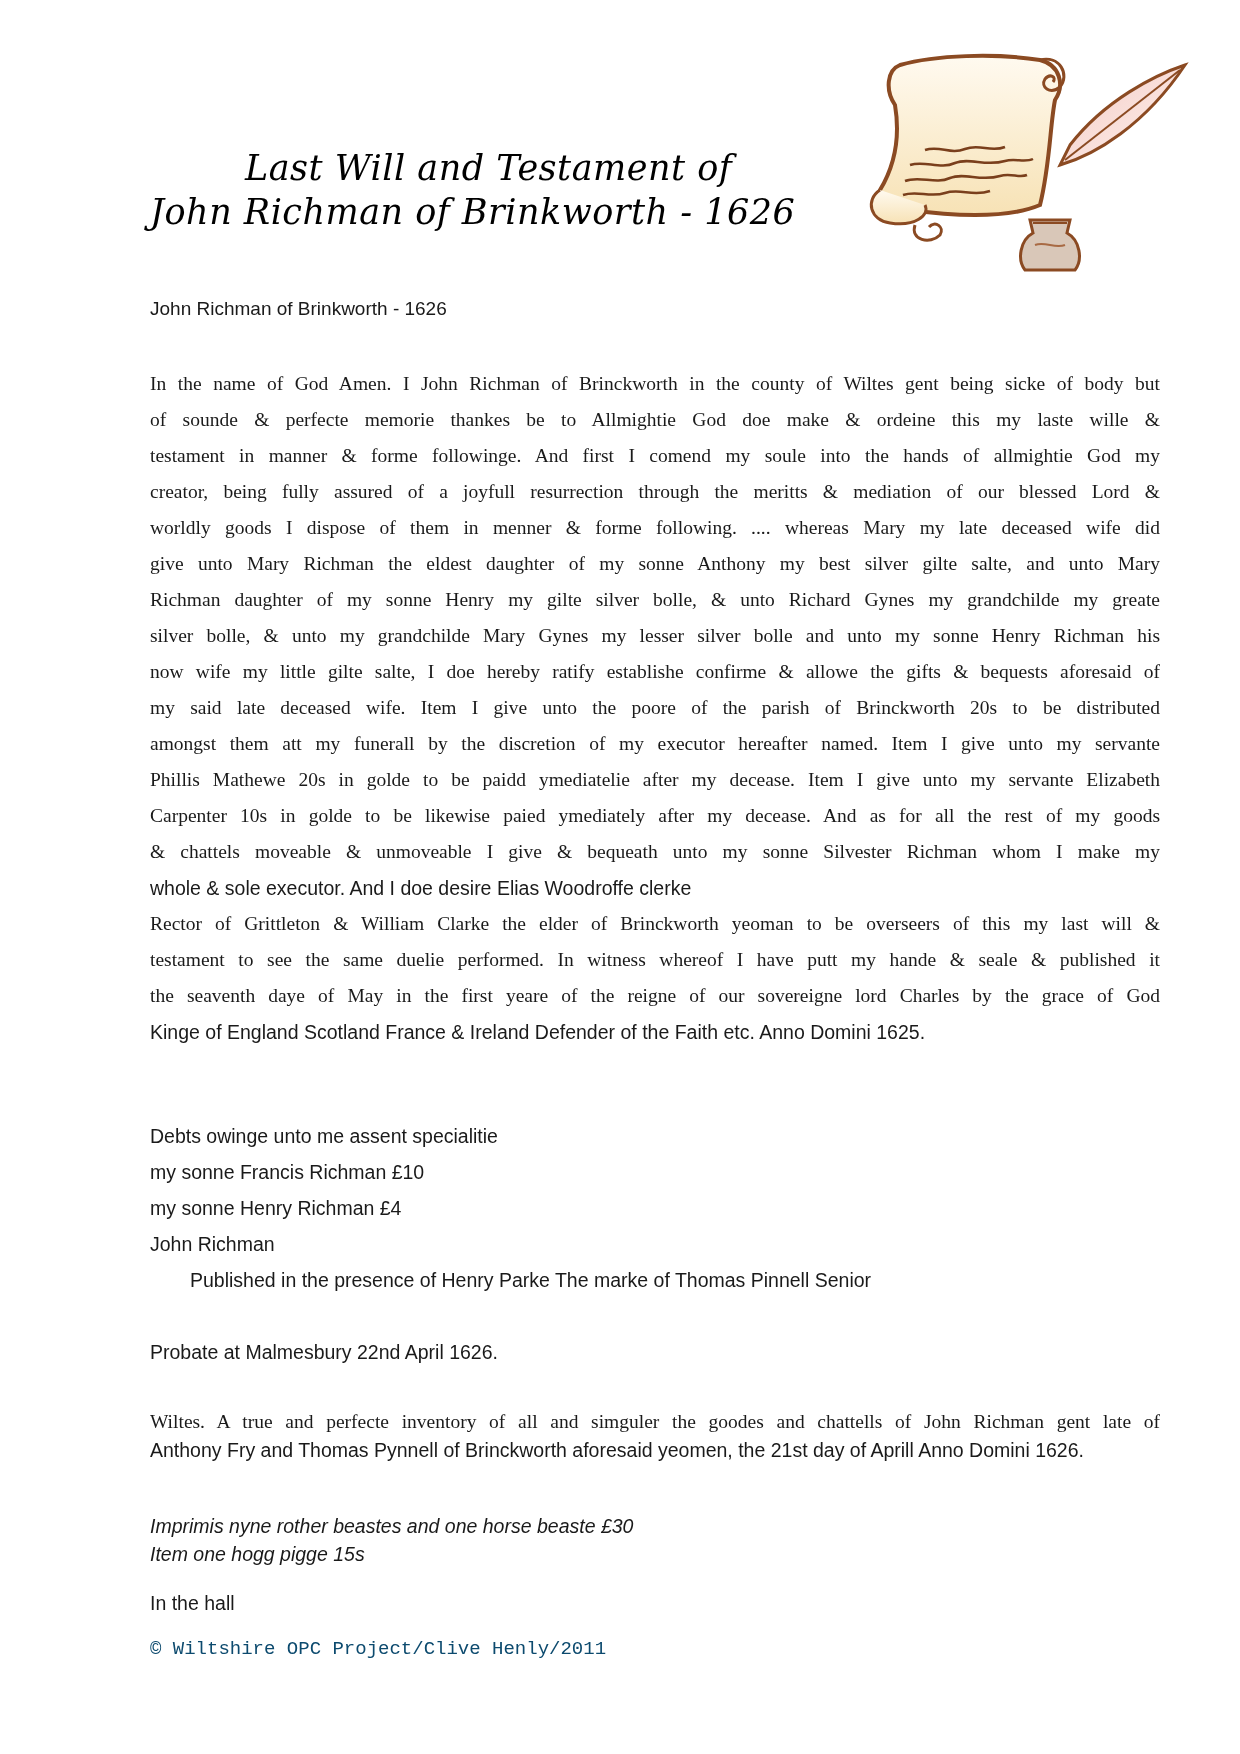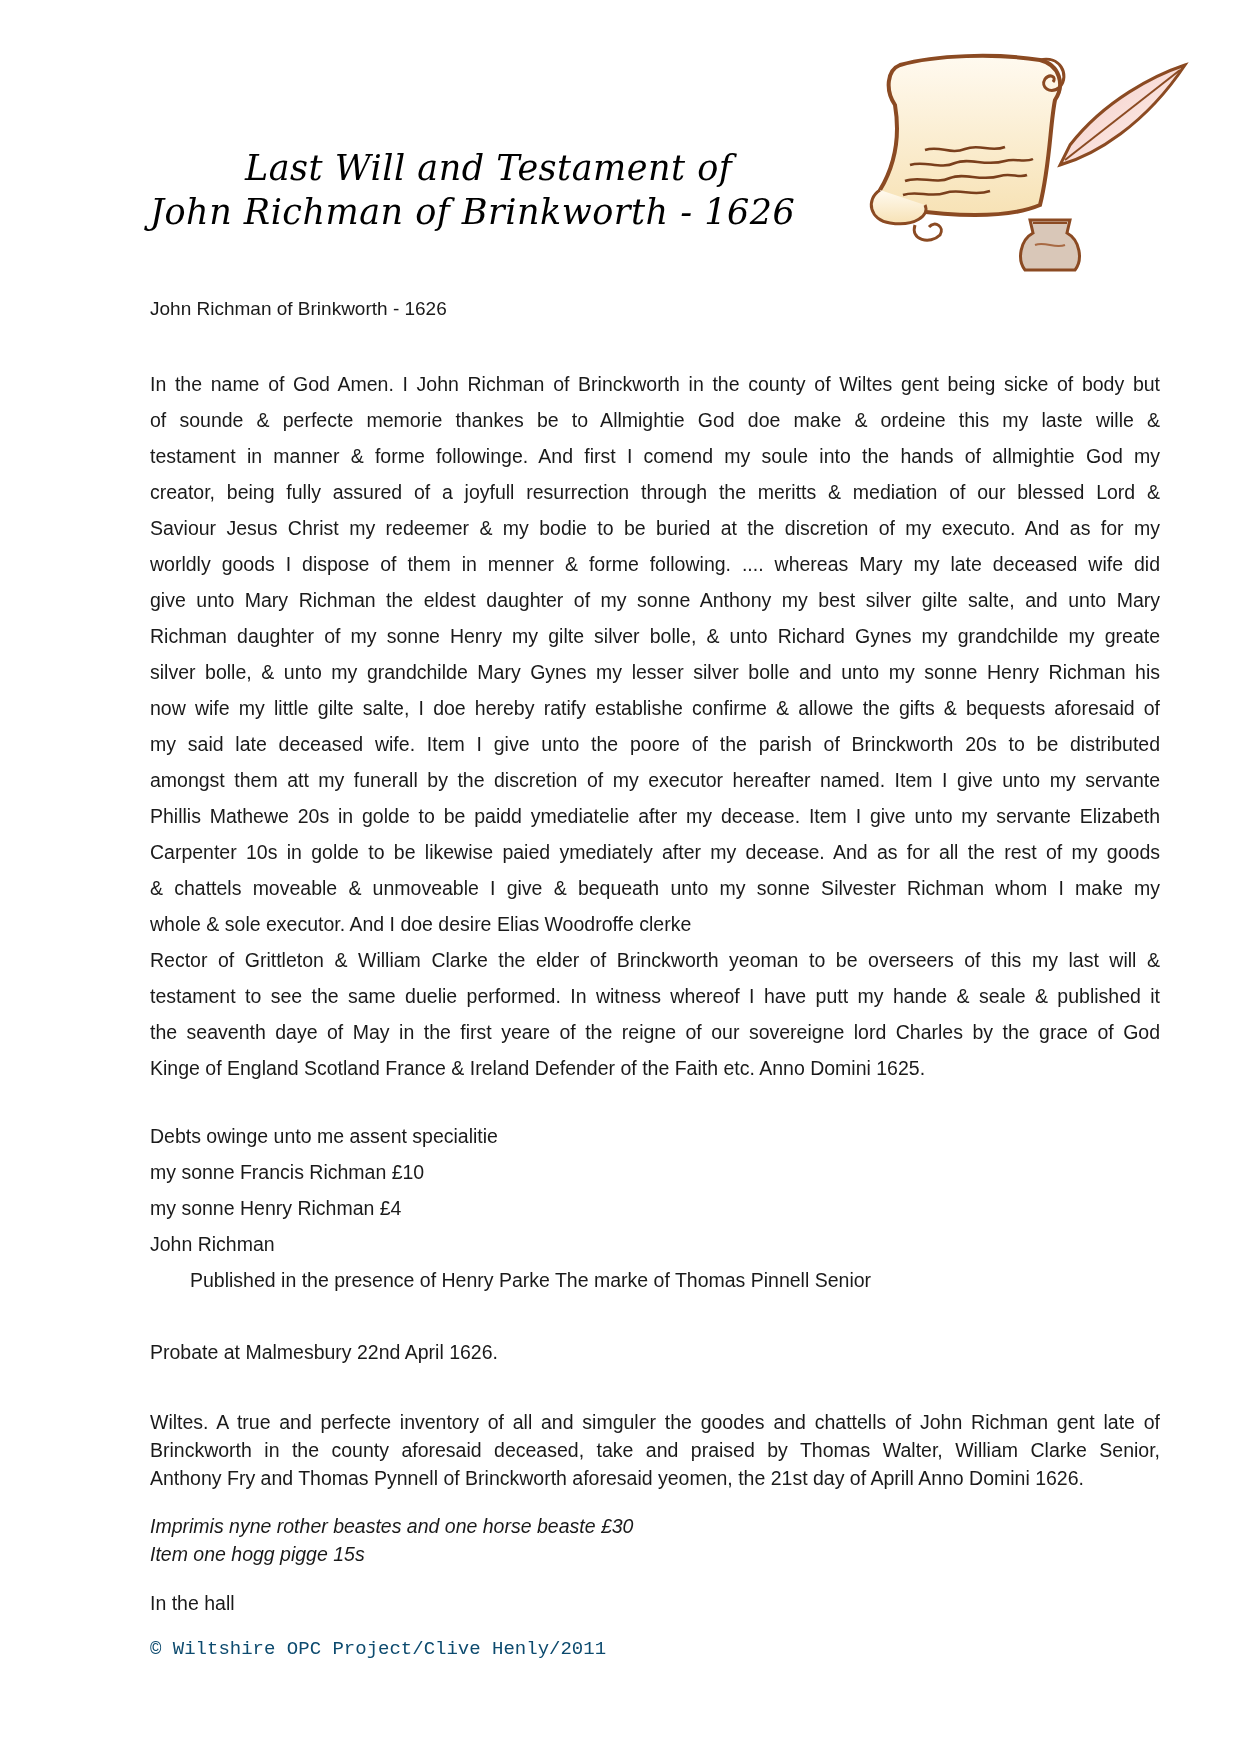--- a/index.html
+++ b/index.html
@@ -6,21 +6,21 @@
   body { width: 1240px; height: 1754px; position: relative; overflow: hidden; font-family: "Liberation Sans", sans-serif; color: #1a1a1a; }
   .title { position: absolute; font-family: "DejaVu Serif", serif; font-style: italic; color: #000000; font-size: 35px; white-space: nowrap; letter-spacing: 0.5px; }
   .title.l1 { left: 245px; top: 148px; }
   .title.l2 { left: 150px; top: 192px; }
   .illustration { position: absolute; left: 855px; top: 45px; width: 370px; height: 230px; }
   .body-text { position: absolute; left: 150px; width: 1010px; font-size: 19px; }
   .subtitle { top: 298px; }
   .para { position: absolute; left: 150px; width: 1010px; font-size: 19.5px; line-height: 36px; text-align: justify; }
   .p1 { top: 366px; }
   .line { display: block; white-space: nowrap; }
-  .lj { text-align-last: justify; text-align: justify; white-space: normal; }
+  .lj { text-align-last: justify; text-align: justify; white-space: normal; font-family: Liberation Serif, serif; }
   .plain { position: absolute; left: 150px; font-size: 19.5px; white-space: nowrap; }
   .inv { position: absolute; left: 150px; width: 1010px; font-size: 19.5px; line-height: 28px; }
   .footer { position: absolute; left: 150px; top: 1638px; font-family: Liberation Mono, monospace; font-size: 19px; color: #0c4a6e; white-space: nowrap; }
 </style>
 </head>
 <body>
 
 <div class="title l1">Last Will and Testament of</div>
 <div class="title l2">John Richman of Brinkworth - 1626</div>
 
@@ -56,21 +56,20 @@
   </g>
 </svg>
 
 <div class="body-text subtitle" style="position:absolute;">John Richman of Brinkworth - 1626</div>
 
 <div class="para p1" id="will-text">
     <span class="line lj">In the name of God Amen. I John Richman of Brinckworth in the county of Wiltes gent being sicke of body but</span>
     <span class="line lj">of sounde &amp; perfecte memorie thankes be to Allmightie God doe make &amp; ordeine this my laste wille &amp;</span>
     <span class="line lj">testament in manner &amp; forme followinge. And first I comend my soule into the hands of allmightie God my</span>
     <span class="line lj">creator, being fully assured of a joyfull resurrection through the meritts &amp; mediation of our blessed Lord &amp;</span>
-    <span class="line lj">Saviour Jesus Christ my redeemer &amp; my bodie to be buried at the discretion of my executo. And as for my</span>
     <span class="line lj">worldly goods I dispose of them in menner &amp; forme following. .... whereas Mary my late deceased wife did</span>
     <span class="line lj">give unto Mary Richman the eldest daughter of my sonne Anthony my best silver gilte salte, and unto Mary</span>
     <span class="line lj">Richman daughter of my sonne Henry my gilte silver bolle, &amp; unto Richard Gynes my grandchilde my greate</span>
     <span class="line lj">silver bolle, &amp; unto my grandchilde Mary Gynes my lesser silver bolle and unto my sonne Henry Richman his</span>
     <span class="line lj">now wife my little gilte salte, I doe hereby ratify establishe confirme &amp; allowe the gifts &amp; bequests aforesaid of</span>
     <span class="line lj">my said late deceased wife. Item I give unto the poore of the parish of Brinckworth 20s to be distributed</span>
     <span class="line lj">amongst them att my funerall by the discretion of my executor hereafter named. Item I give unto my servante</span>
     <span class="line lj">Phillis Mathewe 20s in golde to be paidd ymediatelie after my decease. Item I give unto my servante Elizabeth</span>
     <span class="line lj">Carpenter 10s in golde to be likewise paied ymediately after my decease. And as for all the rest of my goods</span>
     <span class="line lj">&amp; chattels moveable &amp; unmoveable I give &amp; bequeath unto my sonne Silvester Richman whom I make my</span>
@@ -84,21 +83,20 @@
 <div class="plain" style="top:1125px;">Debts owinge unto me assent specialitie</div>
 <div class="plain" style="top:1161px;">my sonne Francis Richman £10</div>
 <div class="plain" style="top:1197px;">my sonne Henry Richman £4</div>
 <div class="plain" style="top:1233px;">John Richman</div>
 <div class="plain" style="top:1269px;margin-left:40px;">Published in the presence of Henry Parke The marke of Thomas Pinnell Senior</div>
 
 <div class="plain" style="top:1341px;">Probate at Malmesbury 22nd April 1626.</div>
 
 <div class="inv" style="top:1408px;">
   <span class="line lj">Wiltes. A true and perfecte inventory of all and simguler the goodes and chattells of John Richman gent late of</span>
-  <span class="line lj">Brinckworth in the county aforesaid deceased, take and praised by Thomas Walter, William Clarke Senior,</span>
   <span class="line">Anthony Fry and Thomas Pynnell of Brinckworth aforesaid yeomen, the 21st day of Aprill Anno Domini 1626.</span>
 </div>
 
 <div class="inv" style="top:1512px;font-style:italic;">
   <span class="line">Imprimis nyne rother beastes and one horse beaste £30</span>
   <span class="line">Item one hogg pigge 15s</span>
 </div>
 
 <div class="plain" style="top:1592px;">In the hall</div>
 

